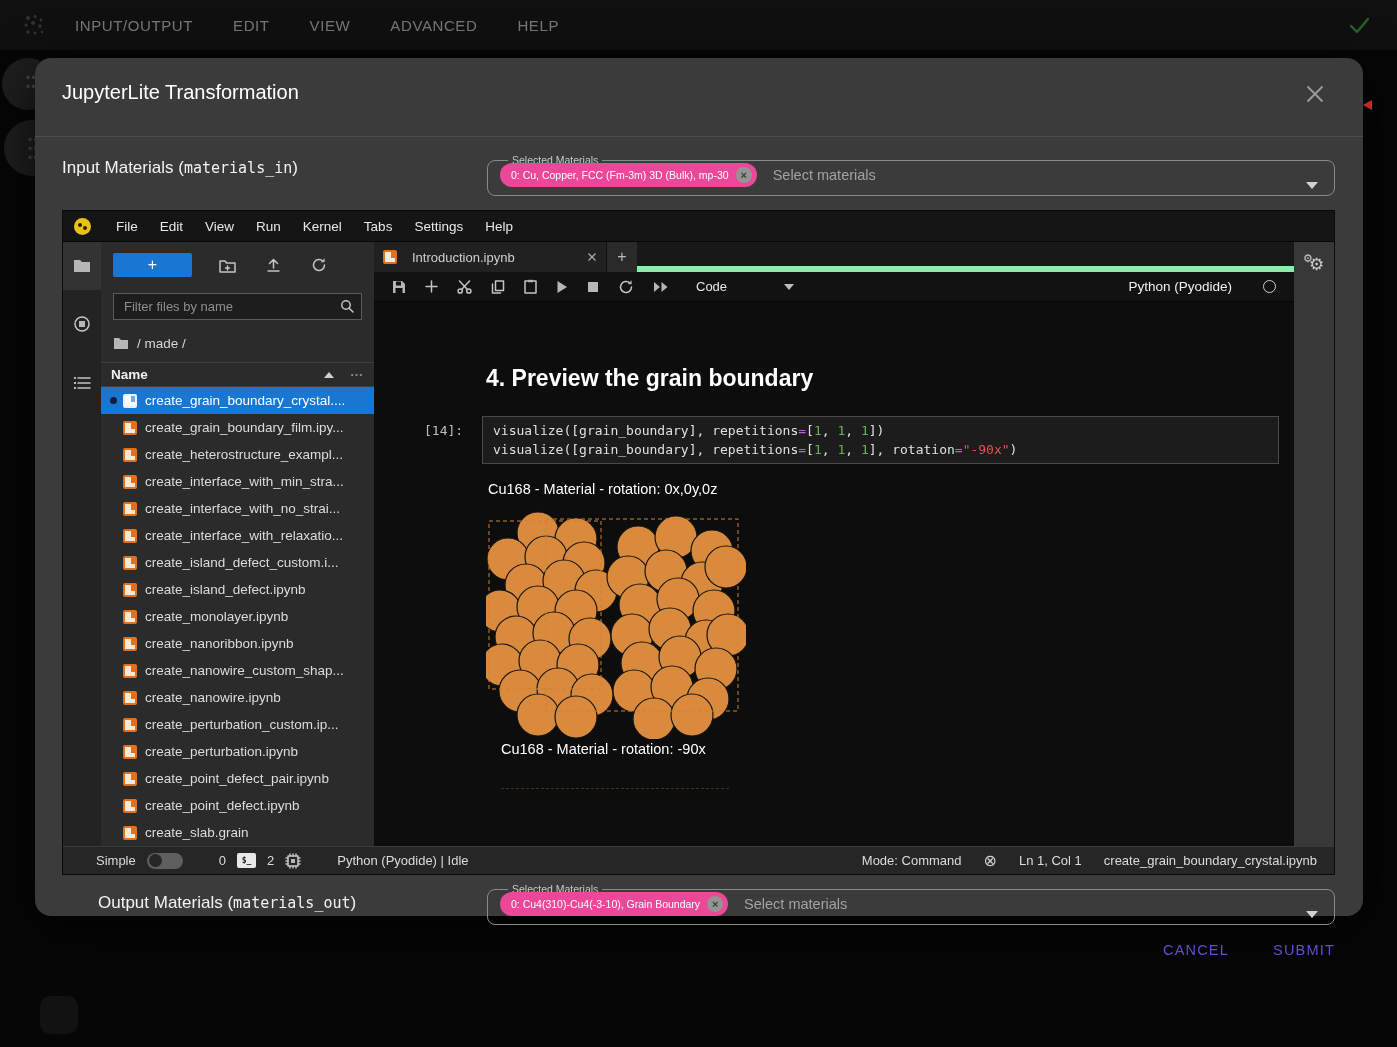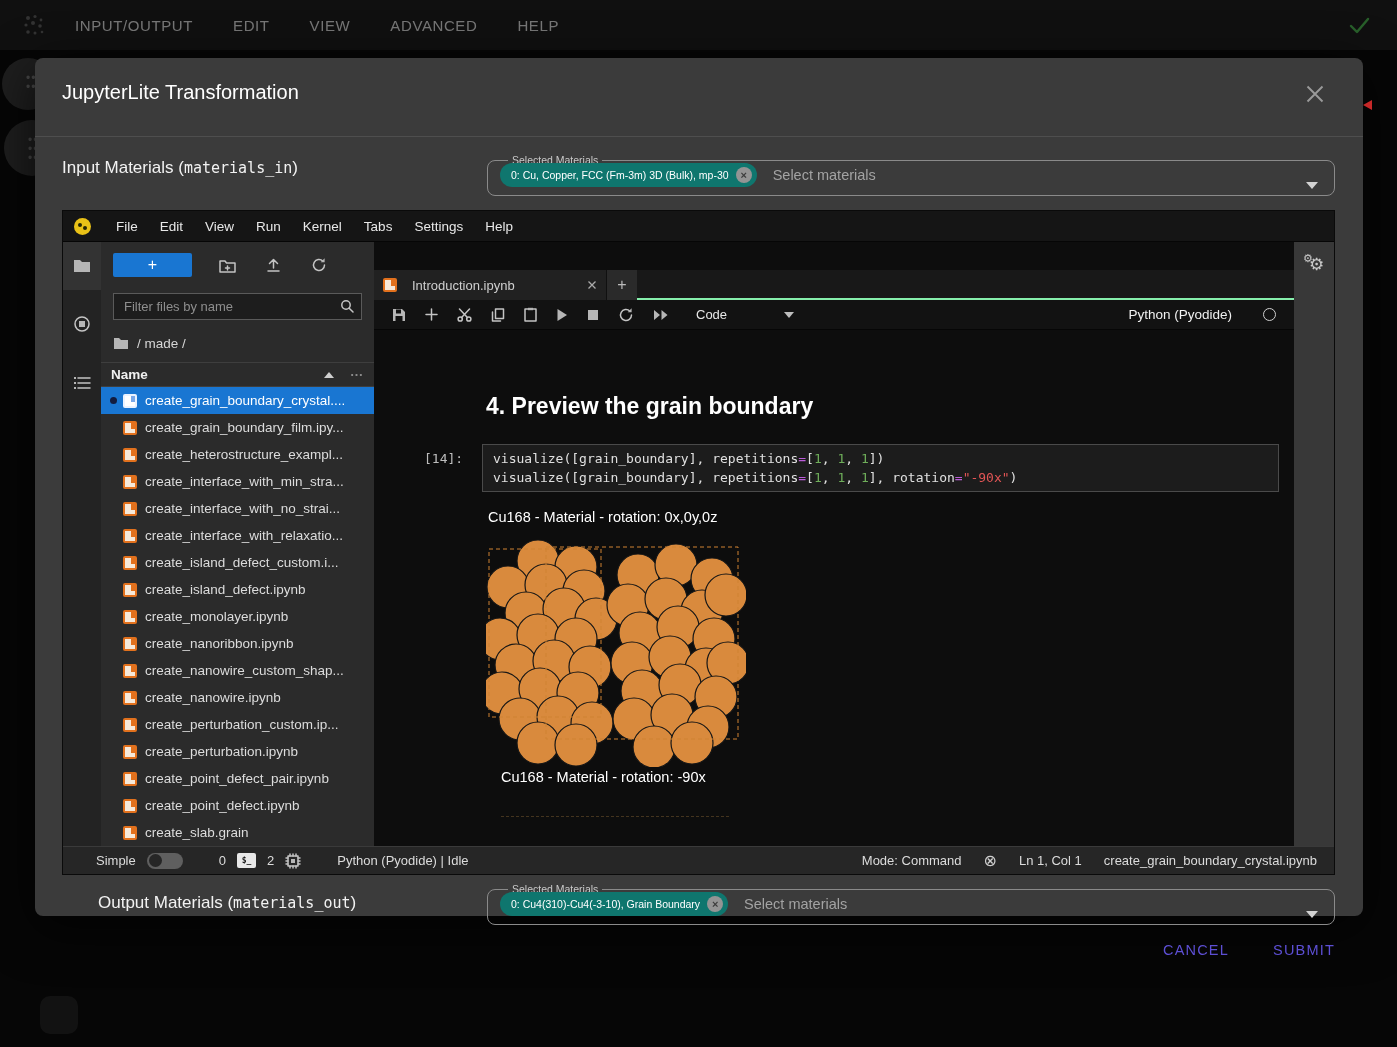--- a/index.html
+++ b/index.html
@@ -20,34 +20,34 @@
 
   
   .float-btn { position:absolute; background:#333; border-radius:50%; z-index:3; }
   .fb1 { left:2px; top:58px; width:52px; height:52px; }
   .fb2 { left:4px; top:120px; width:56px; height:56px; }
   .fb3 { left:40px; top:996px; width:38px; height:38px; border-radius:10px; background:#1f1f1f; }
   .float-dots { position:absolute; left:24px; top:16px; color:#777; font-size:12px; line-height:9px; letter-spacing:1px;}
 
   
   .modal { position:absolute; left:35px; top:58px; width:1328px; height:858px; background:#3b3b3b;
-           border-radius:8px; z-index:10; box-shadow:0 12px 50px rgba(0,0,0,.7); }
+           border-radius:16px; z-index:10; box-shadow:0 12px 50px rgba(0,0,0,.7); }
   .modal-header { position:relative; height:79px; border-bottom:1px solid #4e4e4e; }
   .modal-title { position:absolute; left:27px; top:23px; color:#ffffff; font-size:20px; font-weight:500; }
   .modal-close { position:absolute; right:38px; top:26px; width:20px; height:20px; cursor:pointer; }
 
   .section-label { position:absolute; left:27px; color:#f2f2f2; font-size:17px; }
   .section-label .mono { font-size:15px; }
 
   fieldset.mat-select { position:absolute; left:452px; width:848px; height:41px;
         border:1px solid #8a8a8a; border-radius:8px; padding:0 12px; background:transparent; }
   fieldset.mat-select legend { font-size:10.5px; color:#c9c9c9; padding:0 4px; margin-left:8px; line-height:1; }
   .fs-row { display:flex; align-items:center; height:22px; margin-top:-2px; }
   .chip { display:inline-flex; align-items:center; gap:7px; height:24px; border-radius:12px;
-          background:#0f766e; color:#fff; font-size:10.5px; padding:0 5px 0 11px; white-space:nowrap; }
+          background:#ec4899; color:#fff; font-size:10.5px; padding:0 5px 0 11px; white-space:nowrap; }
   .chip-x { width:16px; height:16px; border-radius:50%; background:#949494; color:#3c3c3c;
             display:flex; align-items:center; justify-content:center; font-size:11px; font-weight:bold; cursor:pointer; }
   .select-ph { color:#a3a3a3; font-size:14.5px; margin-left:16px; }
   .caret { position:absolute; right:16px; top:16px; width:0; height:0;
            border-left:6px solid transparent; border-right:6px solid transparent; border-top:7px solid #d2d2d2; }
 
   
   .jlab { position:absolute; left:27px; top:152px; width:1273px; height:665px; background:#737373;
           display:flex; flex-direction:column; border:1px solid #0a0a0a; }
   .jlab-menubar { position:relative; height:31px; flex:0 0 31px; background:#151515;
@@ -92,21 +92,21 @@
   .nbic { position:relative; width:14px; height:14px; flex:0 0 14px; margin-right:8px;
           background:#e2711d; border-radius:2px; }
   .nbic::before { content:""; position:absolute; left:2px; top:2px; right:2px; bottom:2px; background:#f6e9da; }
   .nbic::after  { content:""; position:absolute; right:2px; top:2px; width:4px; height:6px; background:#e2711d; }
   .nbic.sel { background:#eaf2ff; }
   .nbic.sel::before { background:#fff; }
   .nbic.sel::after { background:#7aa8e8; }
 
   
   .content { flex:1; display:flex; flex-direction:column; min-width:0; background:#0d0d0d; }
-  .tabbar { height:30px; flex:0 0 30px; background:#181818; display:flex; border-bottom:2px solid #86efac;margin-top:28px;}
+  .tabbar { height:30px; flex:0 0 30px; background:#181818; display:flex; border-bottom:6px solid #86efac;}
   .tab { width:233px; height:30px; display:flex; align-items:center; gap:7px; padding:0 9px;
          background:#212121; color:#cfcfcf; font-size:13px; border-right:1px solid #101010; cursor:pointer;}
   .tab.active { background:#0e0e0e; color:#fff; border-top:2px solid #2196f3; }
   .tab-label { flex:1; overflow:hidden; white-space:nowrap; }
   .newtab { width:30px; height:30px; display:flex; align-items:center; justify-content:center;
             color:#bbb; font-size:16px; background:#2a2a2a; cursor:pointer;}
   .nbtoolbar { height:30px; flex:0 0 30px; background:#121212; display:flex; align-items:center;
                padding:0 10px 0 18px; gap:19px; border-bottom:1px solid #060606;}
   .tbic { display:flex; align-items:center; cursor:pointer; }
   .celltype { color:#e8e8e8; font-size:13px; margin-left:8px; cursor:pointer;}

